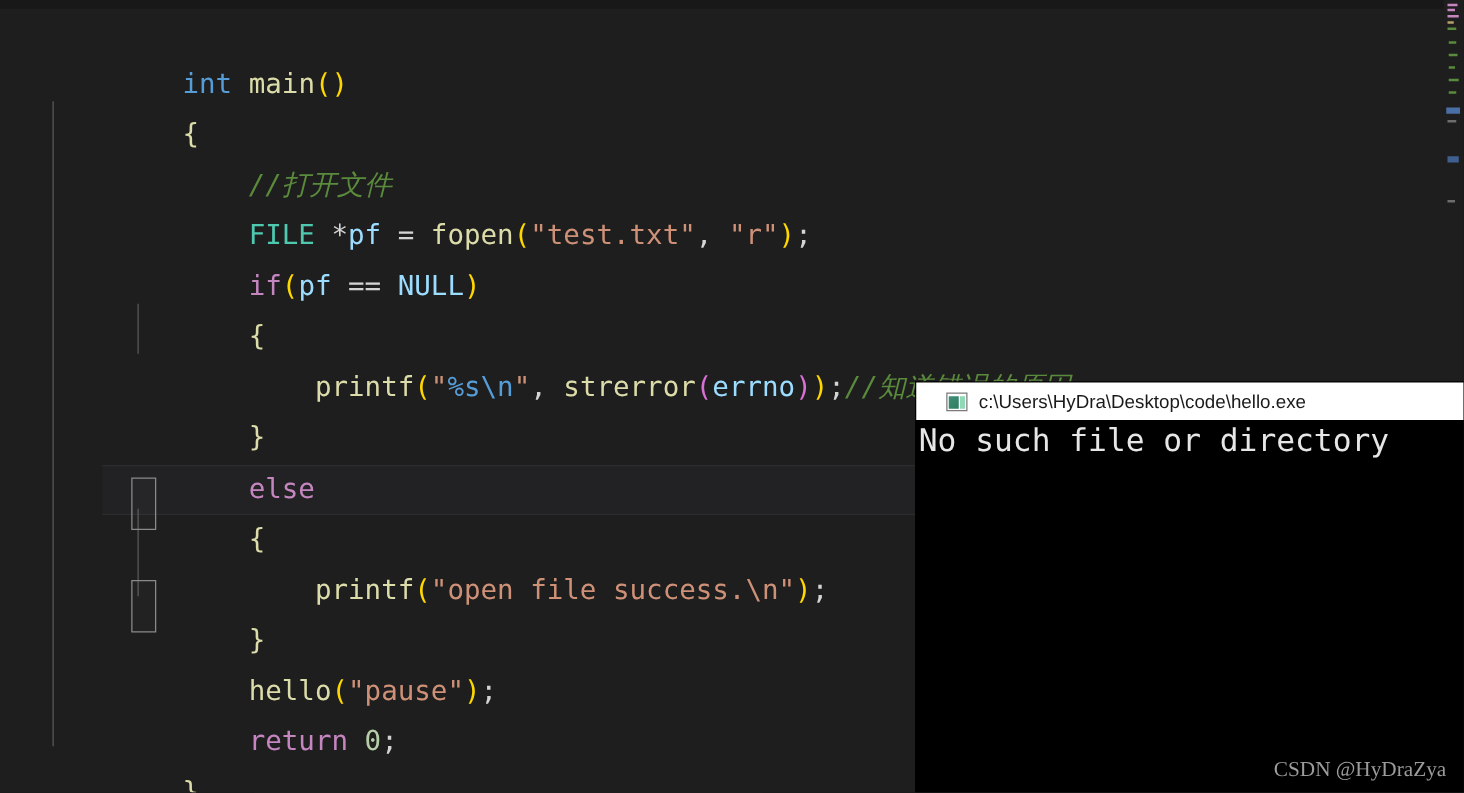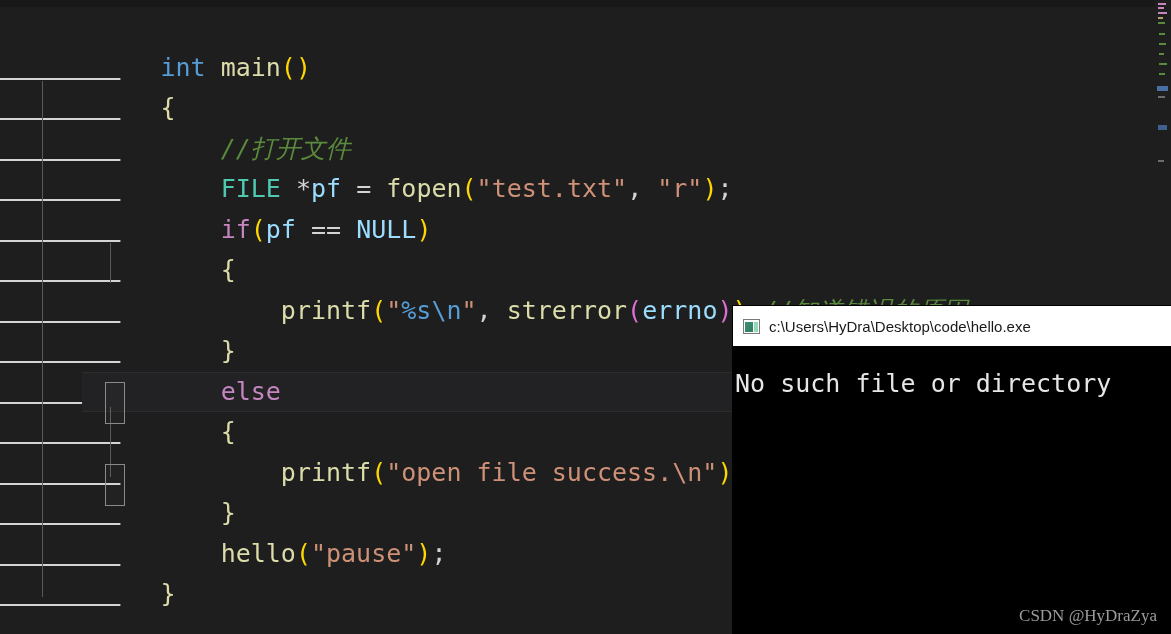--- a/index.html
+++ b/index.html
@@ -33,25 +33,24 @@
     position: absolute;
     left: 0; top: 7px;
     width: 1155px;
     height: 627px;
   }
 
   .line {
     position: relative;
     height: 40.5px;
     line-height: 40.5px;
-    font-size: 25px;
+    font-size: 22px;
     white-space: pre;
     color: #d4d4d4;
     letter-spacing: 0px;
-    text-decoration: underline;
   }
   .line .txt { position: relative; z-index: 3; padding-left: 40px; display: inline-block;}
 
   
   .line.current::before {
     content: "";
     position: absolute;
     left: 82px; right: 0; top: 0; bottom: 0;
     background: #222225;
     border-top: 1px solid #2c2c2e;
@@ -112,25 +111,25 @@
     position: absolute;
     left: 733px;
     top: 306px;
     width: 438px;
     height: 328px;
     background: #000000;
     z-index: 20;
     box-shadow: 0 0 0 1px #000;
   }
   #console-title {
-    height: 40px;
+    height: 30px;
     background: #ffffff;
     display: flex;
     align-items: center;
-    padding-left: 10px;
+    padding-left: 24px;
     box-sizing: border-box;
   }
   #console-icon {
     width: 17px; height: 15px;
     border: 1px solid #7a7a7a;
     background: #ffffff;
     position: relative;
     flex: 0 0 auto;
     box-sizing: border-box;
   }
@@ -149,21 +148,21 @@
     background: #8fd9b6;
   }
   #console-title-text {
     margin-left: 9px;
     font-family: "Liberation Sans", sans-serif;
     font-size: 15px;
     color: #1a1a1a;
     white-space: nowrap;
   }
   #console-body {
-    padding: 21px 0 0 2px;
+    padding: 0 0 0 2px;
     color: #e8e8e8;
   }
   .cline {
     font-family: "DejaVu Sans Mono", monospace;
     font-size: 25px;
     line-height: 34px;
     white-space: pre;
     color: #e6e6e6;
   }
   .cline.cn { letter-spacing: 0.5px; }
@@ -241,20 +240,23 @@
       </div>
 
       <div class="line">
         <span class="txt">    <span class="brace">}</span></span>
       </div>
 
       <div class="line">
         <span class="txt">    <span class="fn">hello</span><span class="paren1">(</span><span class="str">"pause"</span><span class="paren1">)</span><span class="punc">;</span></span>
       </div>
 
+      <div class="line">
+        <span class="txt">    <span class="kw">return</span> <span class="num">0</span><span class="punc">;</span></span>
+      </div>
 
       <div class="line">
         <span class="txt"><span class="brace">}</span></span>
       </div>
 
     </div>
   </div>
 
   <div id="minimap">
     <div class="mm" style="top:3px;  left:3px; width:8px;  background:#c586c0;"></div>

